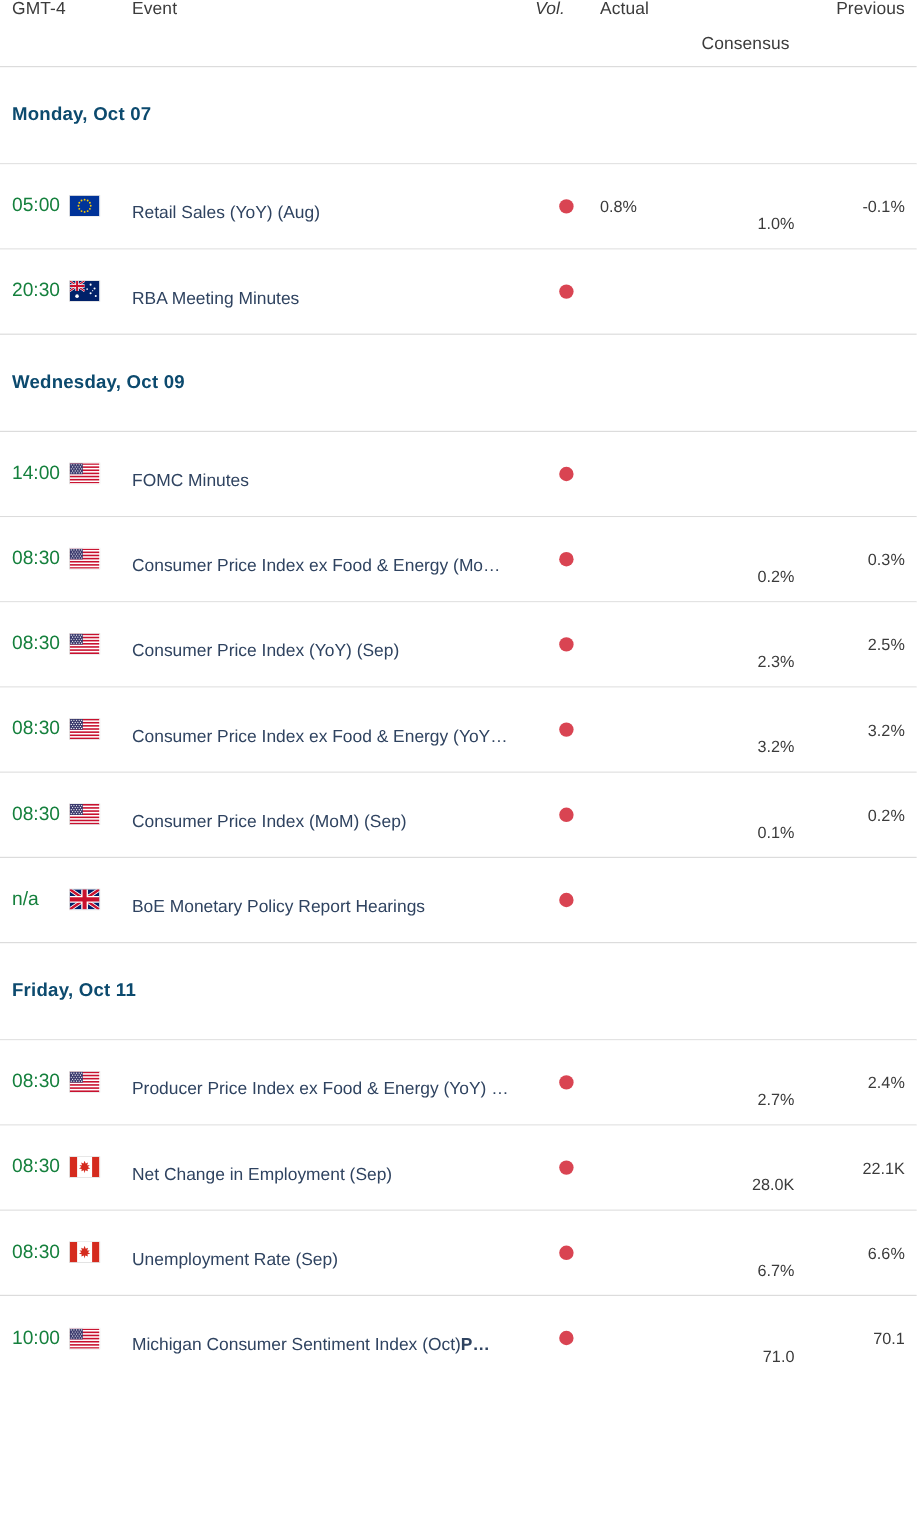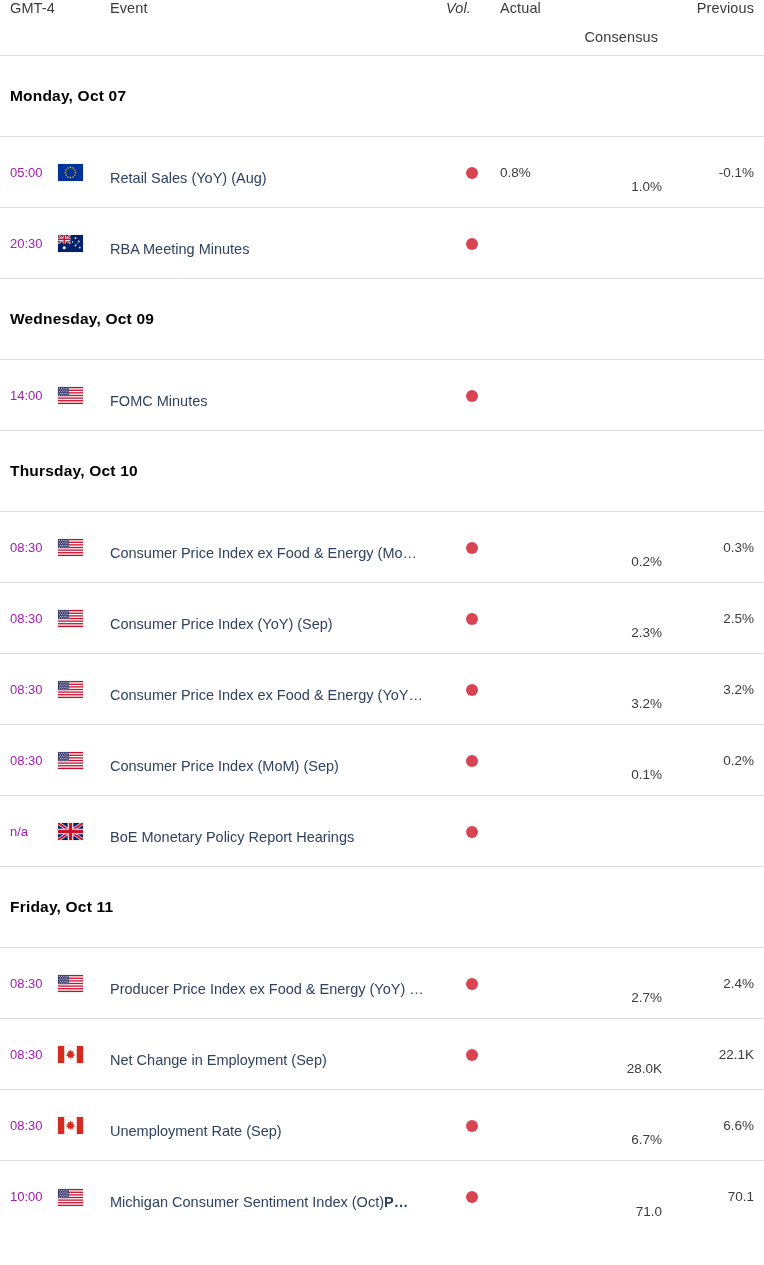--- a/index.html
+++ b/index.html
@@ -49,38 +49,38 @@
   .day-header {
     display: flex;
     align-items: center;
     height: 81px;
     padding: 0 10px;
     border-bottom: 1px solid #dcdcdc;
   }
   .day-header .day-title {
     font-size: 15.5px;
     font-weight: bold;
-    color: #000000;
+    color: #0c4a6e;
     letter-spacing: .2px;
   }
 
   
   .event-row {
     display: flex;
     align-items: center;
     height: 71px;
     padding: 0 10px;
     border-bottom: 1px solid #dcdcdc;
     background: #ffffff;
   }
   .event-row:last-child { border-bottom: none; }
 
   .time-cell {
-    font-size: 13px;
-    color: #a21caf;
+    font-size: 16px;
+    color: #15803d;
     white-space: nowrap;
   }
   .event-name {
     font-size: 14.5px;
     color: #2f4360;
     white-space: nowrap;
     overflow: hidden;
     text-overflow: ellipsis;
     display: block;
     max-width: 318px;
@@ -228,23 +228,20 @@
               </g>
             </svg></span></div>
         <div class="col-event">
           <span class="event-name"><span>FOMC Minutes</span></span>
         </div>
         <div class="col-vol"><span class="vol-dot" style="background: rgb(217, 68, 82);"></span></div>
         <div class="col-actual val"></div>
         <div class="col-cons val"></div>
         <div class="col-prev val"></div>
       </div>
-      <div class="day-header">
-        <div class="day-title">Thursday, Oct 10</div>
-      </div>
       <div class="event-row">
         <div class="col-time time-cell">08:30</div>
         <div class="col-flag"><span class="flag"><svg viewBox="0 0 25 17">
               <rect width="25" height="17" fill="#ffffff"></rect>
               <g fill="#c8102e">
                 <rect y="0" width="25" height="1.31"></rect>
                 <rect y="2.62" width="25" height="1.31"></rect>
                 <rect y="5.23" width="25" height="1.31"></rect>
                 <rect y="7.85" width="25" height="1.31"></rect>
                 <rect y="10.46" width="25" height="1.31"></rect>

